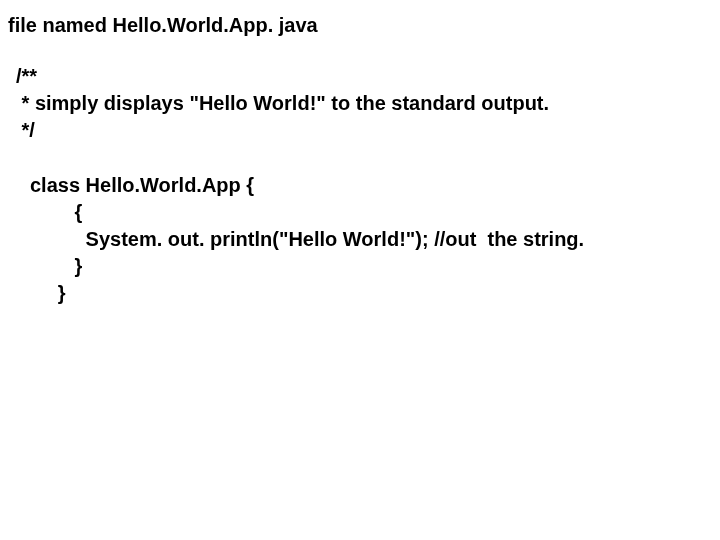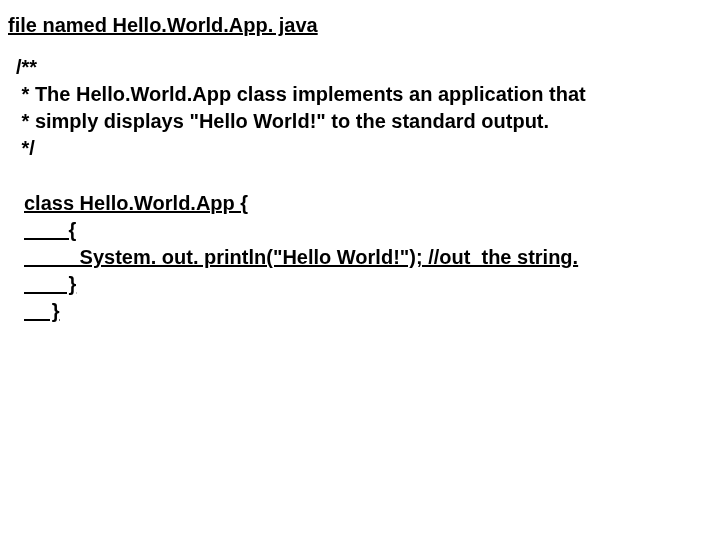--- a/index.html
+++ b/index.html
@@ -9,32 +9,31 @@
       height: 540px;
       box-sizing: border-box;
       font-family: Arial, Helvetica, sans-serif;
       font-size: 20px;
       font-weight: bold;
       color: #000;
       background: #fff;
       line-height: 1.35;
     }
     .line { white-space: pre; }
-    .heading { margin-bottom: 15px; text-decoration: underline; }
+    .heading { margin-bottom: 24px; }
     .comment-block { margin-left: 8px; margin-bottom: 28px; }
-    .code-block { margin-left: 16px; text-decoration: underline; }
+    .code-block { margin-left: 22px; }
   </style>
 </head>
 <body>
 
 <div class="heading">file named Hello.World.App. java</div>
 
 <div class="comment-block">
   <div class="line">/**</div>
-  <div class="line"> * The Hello.World.App class implements an application that</div>
   <div class="line"> * simply displays "Hello World!" to the standard output.</div>
   <div class="line"> */</div>
 </div>
 
 <div class="code-block">
   <div class="line">class Hello.World.App {</div>
   <div class="line">        {</div>
   <div class="line">          System. out. println("Hello World!"); //out  the string.</div>
   <div class="line">        }</div>
   <div class="line">     }</div>

